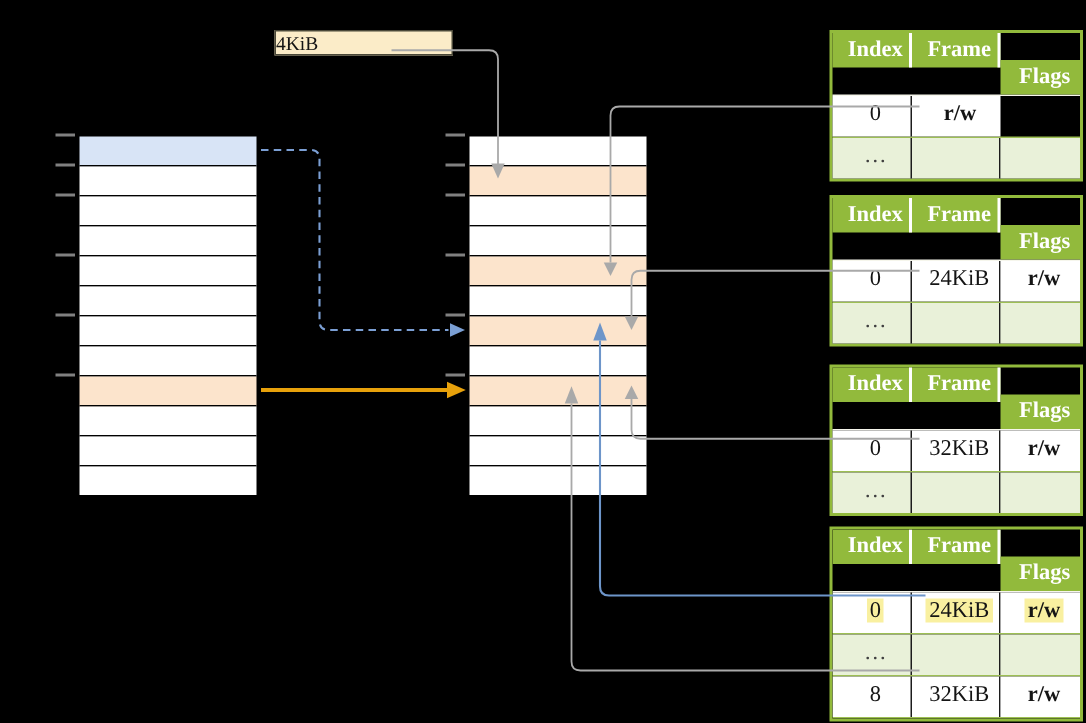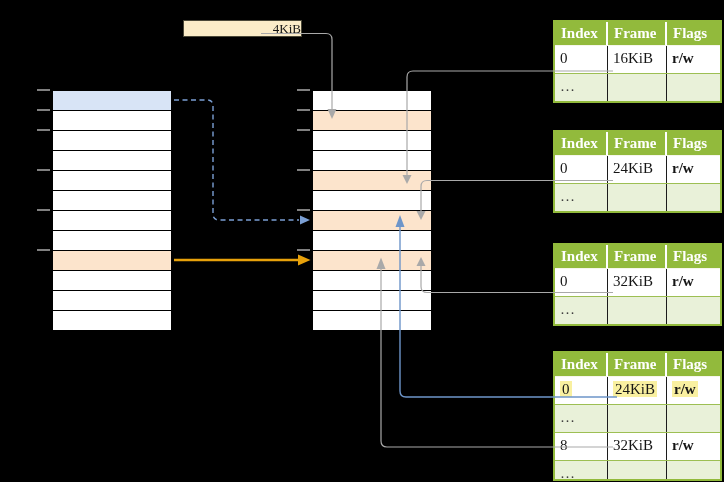--- a/index.html
+++ b/index.html
@@ -16,36 +16,36 @@
   .mrow:last-child{border-bottom:none;}
   .v-white{background:var(--memory-cell-white,#fff);}
   .v-blue{background:var(--memory-cell-blue,#d8e4f6);}
   .v-peach{background:var(--memory-cell-peach,#fce4cc);}
   
   .tick{position:absolute;width:13px;height:2px;background:var(--tick-gray,#808080);}
   
   .psize{
     position:absolute;left:183px;top:20px;width:117px;height:15px;
     background:var(--page-size-box-bg,#fbecc8);border:1px solid #4a4838;
-    text-align:right;font-size:13px;line-height:15px;color:#141414;
+    text-align:left;font-size:13px;line-height:15px;color:#141414;
   }
   
   .ftable{
     position:absolute;left:553px;width:169px;box-sizing:border-box;
-    border:2px solid var(--table-border,#92ba3c);background:#000;
+    border:2px solid var(--table-border,#92ba3c);background:#000;text-align:center;
   }
   .t1{top:20px;} .t2{top:130px;} .t3{top:243px;}
   .t4{top:351px;height:130px;overflow:hidden;}
   .trow{display:grid;grid-template-columns:53px 59px 53px;}
   .th{
     box-sizing:border-box;height:23px;line-height:23px;padding-left:6px;
     background:var(--table-header-bg,#92ba3c);color:#fff;
     font-weight:bold;font-size:15px;border-right:2px solid #fff;
   }
-  .th:last-child{border-right:none;}
+  .th:last-child{border-right:none;margin-top:18px;}
   .trow.body{border-top:1px solid var(--row-separator,#9dbf53);}
   .trow.body.first{border-top:1px solid #f6f6ec;}
   .td{
     box-sizing:border-box;height:27px;line-height:25px;padding-left:5px;
     font-size:15px;color:#151515;background:#fff;border-right:1px solid #1c1c1c;
   }
   .td:last-child{border-right:none;font-weight:bold;}
   .trow.alt .td{background:var(--table-row-alt-bg,#e9f1d9);color:#3f3f3f;}
   .hl{background:var(--highlight-yellow,#f9f0a0);padding:0 2px;}
   
@@ -107,21 +107,20 @@
 <div class="tick" style="left:297px;top:249px"></div>
 
 <div class="ftable t1">
     <div class="trow head">
       <div class="th">Index</div>
       <div class="th">Frame</div>
       <div class="th">Flags</div>
     </div>
     <div class="trow body first">
       <div class="td">0</div>
-      <div class="td">16KiB</div>
       <div class="td">r/w</div>
     </div>
     <div class="trow body alt">
       <div class="td">…</div>
       <div class="td"></div>
       <div class="td"></div>
     </div>
   </div>
 <div class="ftable t2">
     <div class="trow head">

